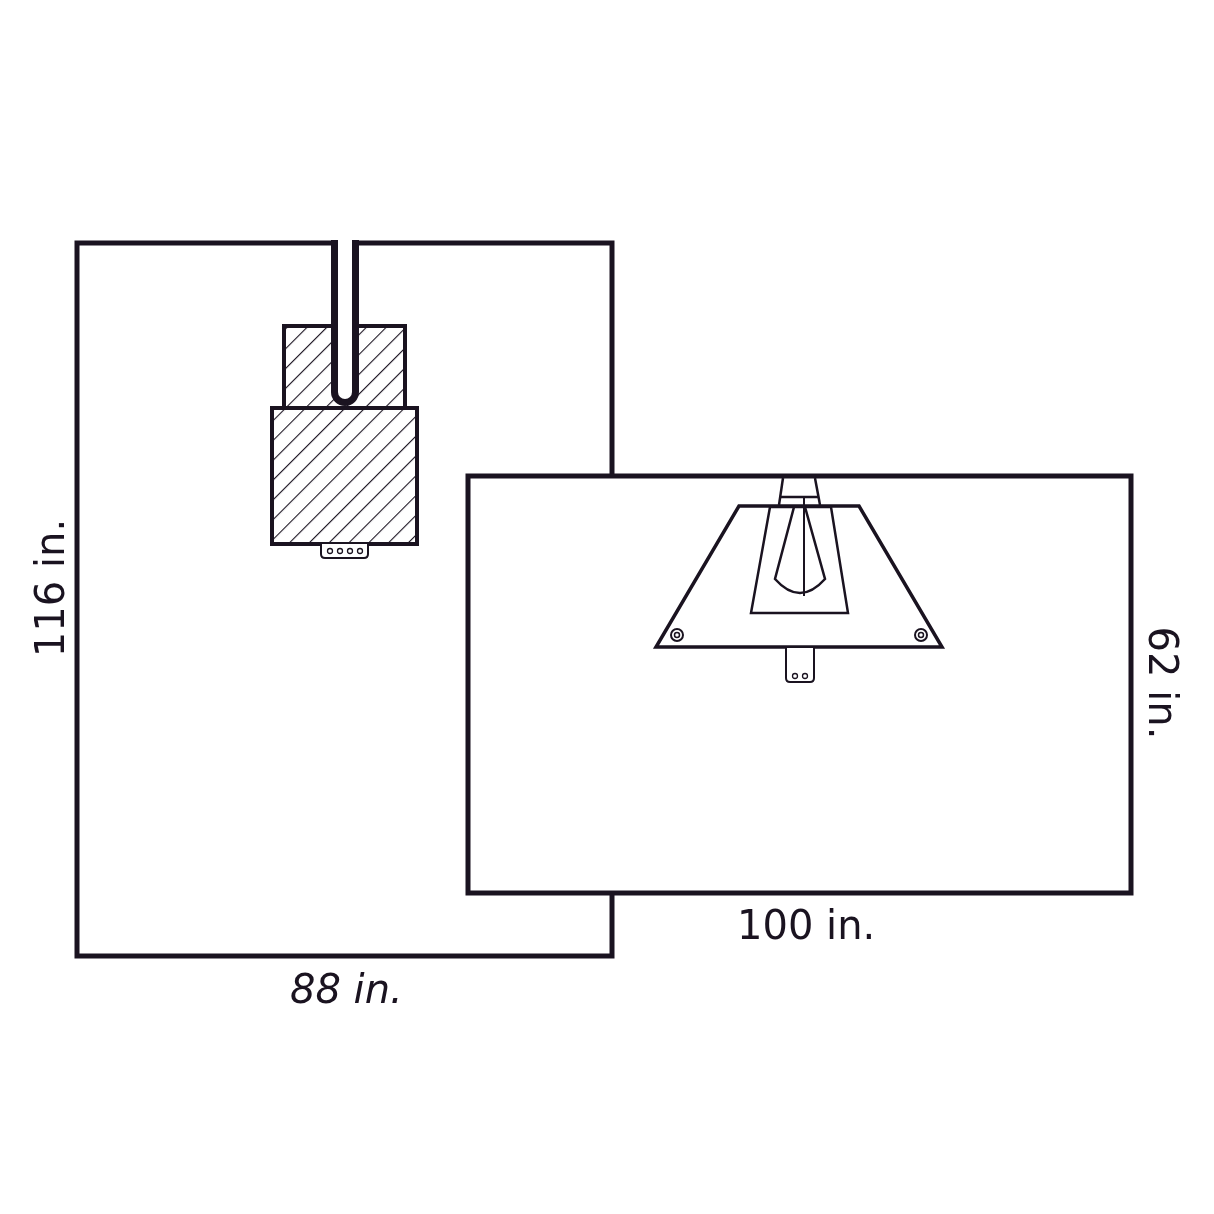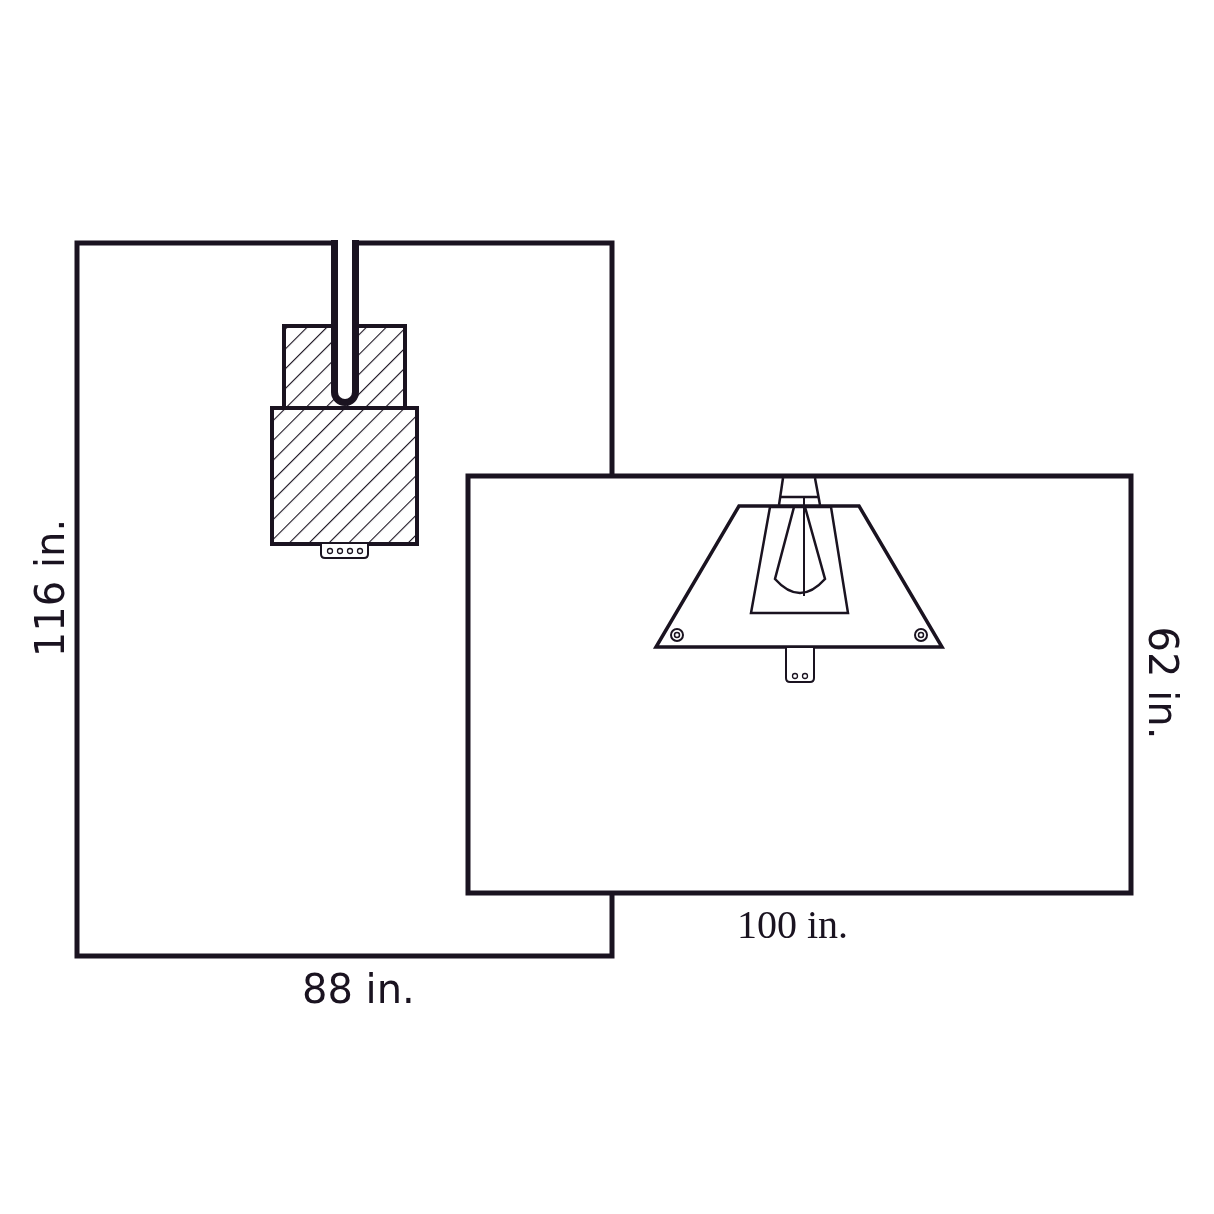--- a/index.html
+++ b/index.html
@@ -23,27 +23,27 @@
     }
     .dim-label {
       position: absolute;
       font-family: "DejaVu Sans", "Liberation Sans", sans-serif;
       font-size: 40px;
       color: #1a1320;
       white-space: nowrap;
       line-height: 1;
     }
     #label-88 {
-      left: 302px;
+      left: 290px;
       top: 969px;
+      font-style: italic;
     }
     #label-100 {
       left: 737px;
       top: 905px;
-      font-family: Liberation Serif, serif;
     }
     #label-116 {
       left: 50px;
       top: 588px;
       transform: translate(-50%, -50%) rotate(-90deg);
     }
     #label-62 {
       left: 1163px;
       top: 683px;
       transform: translate(-50%, -50%) rotate(90deg);

